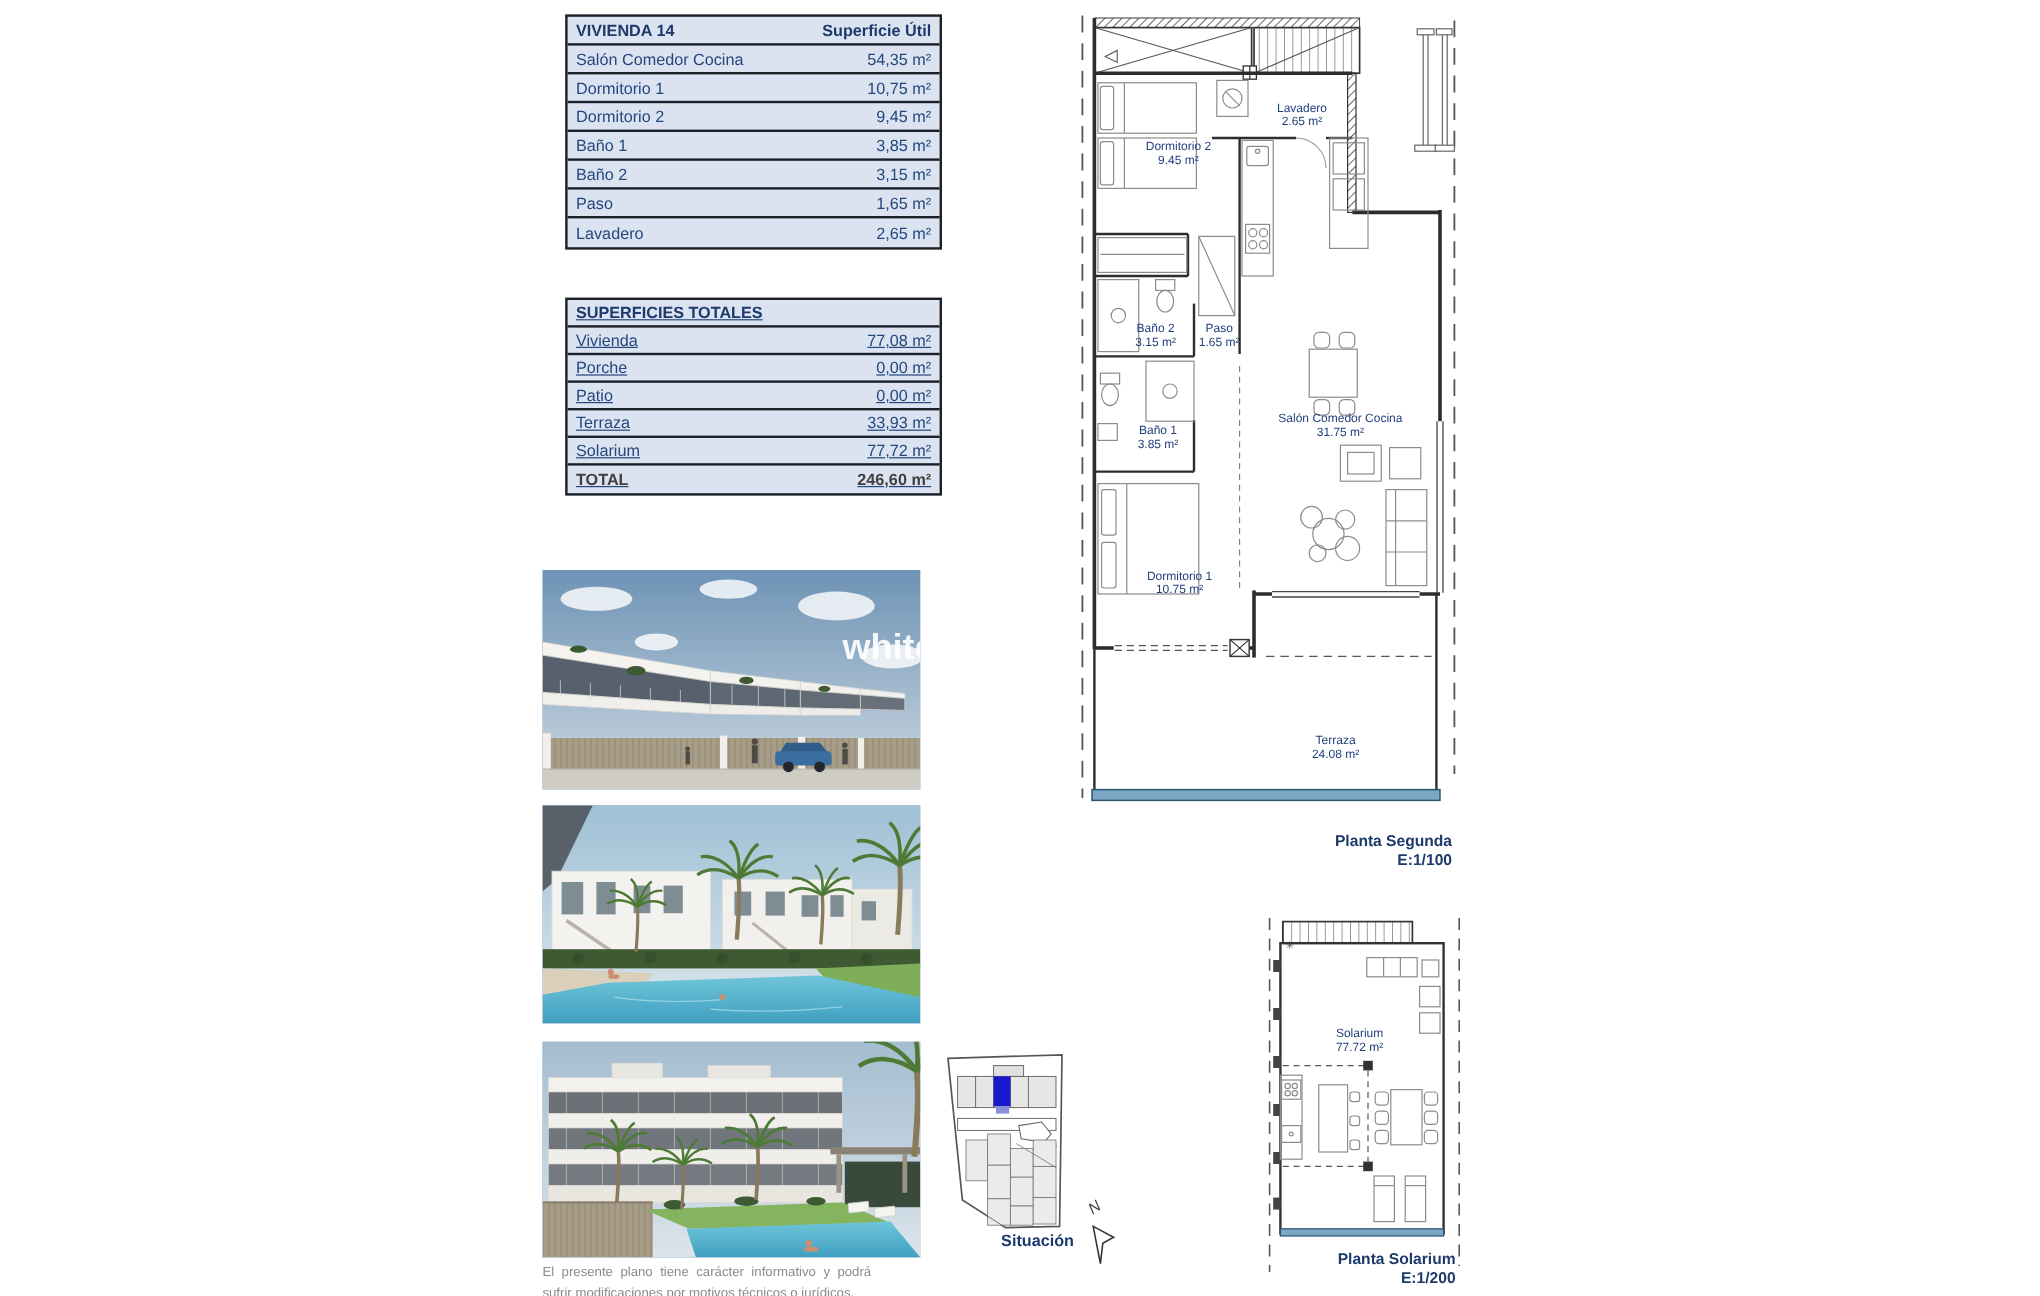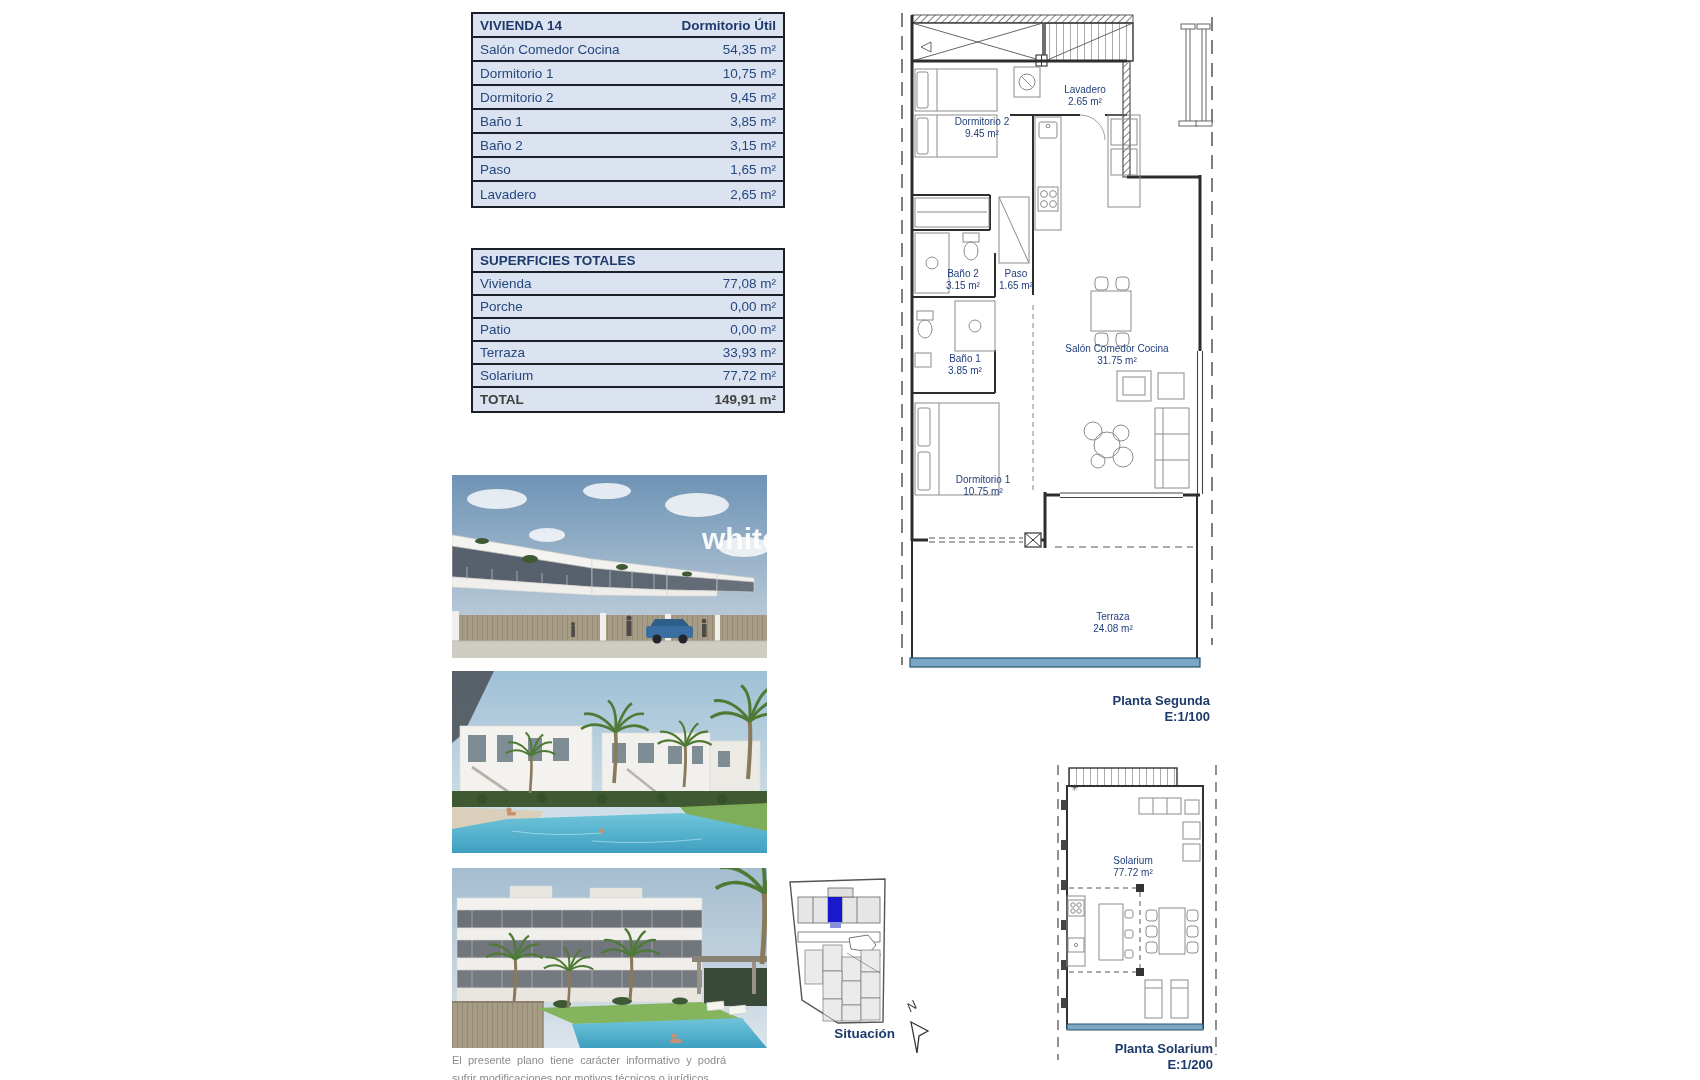--- a/index.html
+++ b/index.html
@@ -4,21 +4,21 @@
 <style>
   html,body{margin:0;padding:0;background:#ffffff;}
   .page{position:relative;width:1700px;height:1080px;background:#fff;overflow:hidden;
         font-family:"Liberation Sans", sans-serif;}
   
   .areas-table{position:absolute;left:459px;width:314px;background:#dce3f0;
                border:2px solid #1c1f26;box-sizing:border-box;color:#24477e;margin-left:12px;}
   .t-row{display:flex;justify-content:space-between;align-items:center;
          height:24px;padding:0 7px;border-bottom:2px solid #1c1f26;
          font-size:13.5px;box-sizing:border-box;white-space:nowrap;}
-  .t2 .t-row{height:23px;}
+  .t2 .t-row{height:23px;text-decoration:underline;}
   .t-row:last-child{border-bottom:none;}
   .t-head span{font-weight:bold;color:#1d3a6b;}
   .t-total span{font-weight:bold;color:#404040;}
   
   .photo{position:absolute;left:452px;width:315px;overflow:hidden;background:#9db6c9;}
   .photo svg{display:block;}
   
   .plansvg{position:absolute;}
   .caption{fill:#1d3a6b;font-weight:bold;font-size:13px;font-family:"Liberation Sans",sans-serif;}
   .roomlbl{fill:#23407c;font-size:10px;font-family:"Liberation Sans",sans-serif;text-anchor:middle;}
@@ -71,21 +71,21 @@
           <path d="M1,-34 C10,-40 17,-39 23,-35"></path>
           <path d="M1,-34 C6,-48 10,-52 12,-53"></path>
         </g>
       </g>
     </defs>
   </svg>
 
   <div class="areas-table t1" style="top:12px">
     <div class="t-row t-head">
       <span>VIVIENDA 14</span>
-      <span>Dormitorio Útil</span>
+      <span>Superficie Útil</span>
     </div>
     <div class="t-row">
         <span>Salón Comedor Cocina</span>
         <span>54,35 m²</span>
       </div>
     <div class="t-row">
         <span>Dormitorio 1</span>
         <span>10,75 m²</span>
       </div>
     <div class="t-row">
@@ -129,21 +129,21 @@
     <div class="t-row">
         <span>Terraza</span>
         <span>33,93 m²</span>
       </div>
     <div class="t-row">
         <span>Solarium</span>
         <span>77,72 m²</span>
       </div>
     <div class="t-row t-total">
         <span>TOTAL</span>
-        <span>149,91 m²</span>
+        <span>246,60 m²</span>
       </div>
   </div>
 
   <div class="photo" style="top:475px;height:183px">
     <svg width="315" height="183" viewBox="0 0 315 183">
       <rect width="315" height="183" fill="url(#sky1)"></rect>
       <g fill="#ffffff" opacity="0.8">
         <ellipse cx="45" cy="24" rx="30" ry="10"></ellipse>
           <ellipse cx="155" cy="16" rx="24" ry="8"></ellipse>
         <ellipse cx="245" cy="30" rx="32" ry="12"></ellipse>

